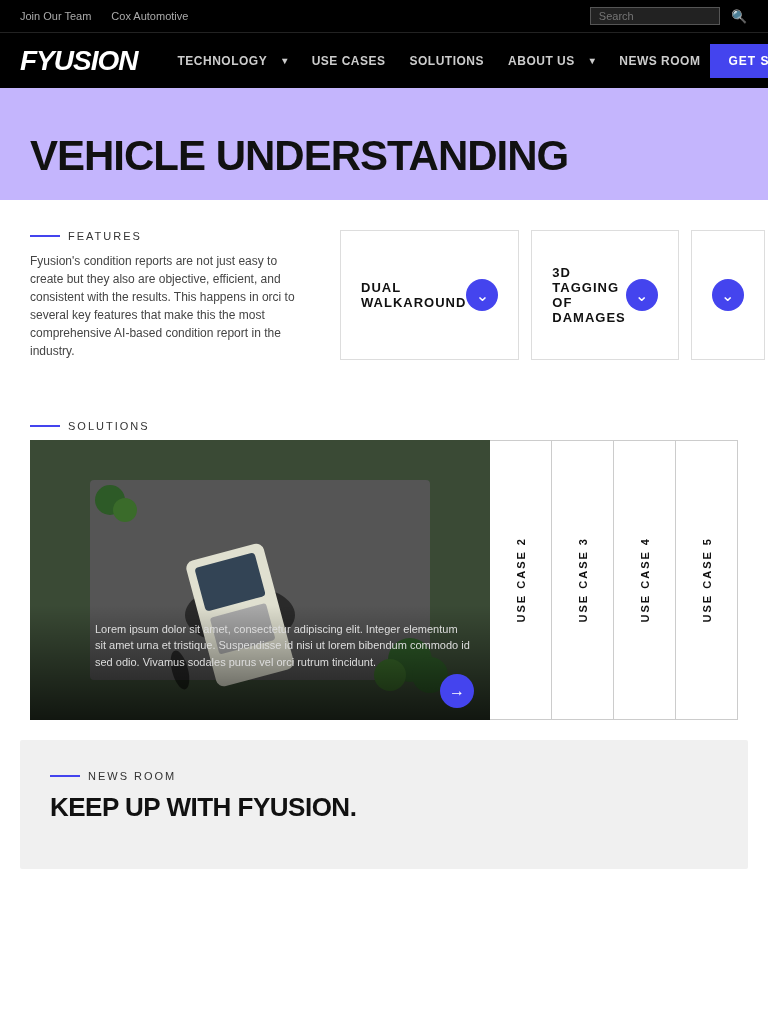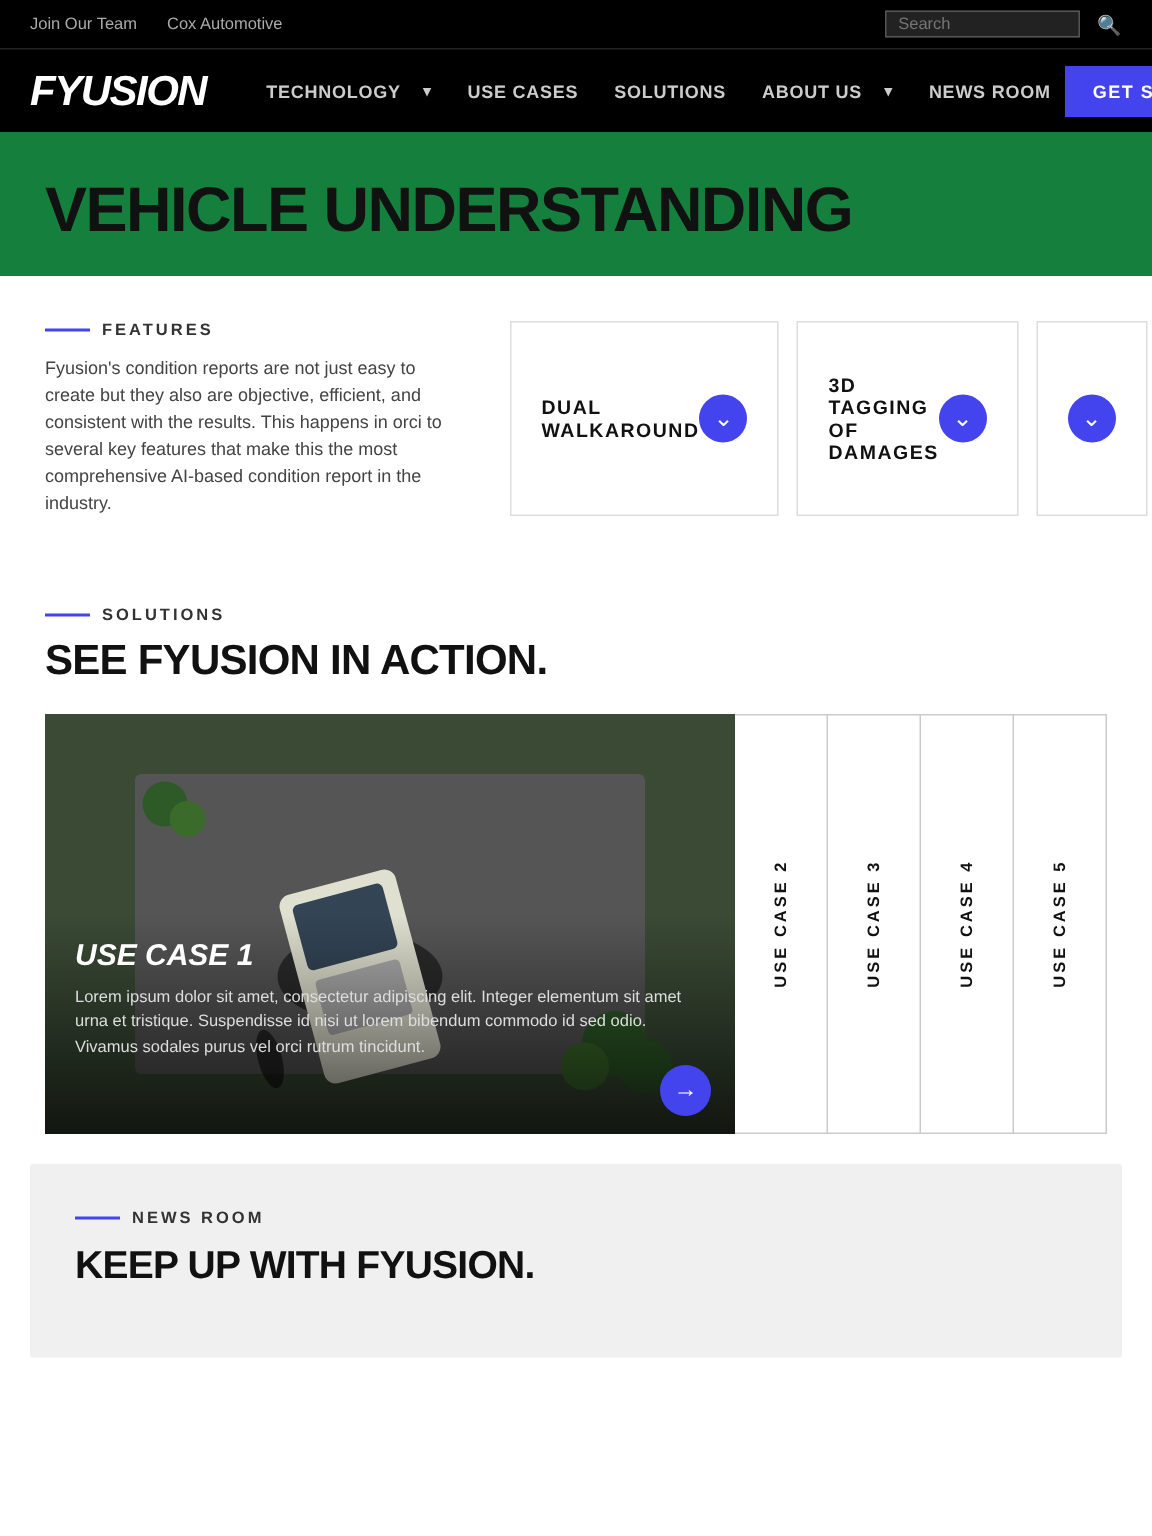--- a/index.html
+++ b/index.html
@@ -81,22 +81,22 @@
       text-transform: uppercase;
       padding: 10px 18px;
       border: none;
       cursor: pointer;
       letter-spacing: 1px;
       white-space: nowrap;
     }
 
     
     .hero-title-section {
-      padding: 28px 30px 20px 30px;
-      background: #15803d;
+      padding: 44px 30px 20px 30px;
+      background: #c4b5fd;
     }
     .hero-title {
       font-size: 42px;
       font-weight: 900;
       text-transform: uppercase;
       color: #111;
       letter-spacing: -1px;
     }
 
     
@@ -115,21 +115,21 @@
       gap: 8px;
       margin-bottom: 10px;
     }
     .section-label-line {
       width: 30px;
       height: 2px;
       background: #4444ee;
     }
     .section-label-text {
       font-size: 11px;
-      font-weight: 700;
+      font-weight: 400;
       letter-spacing: 2px;
       color: #333;
       text-transform: uppercase;
     }
     .features-heading {
       font-size: 24px;
       font-weight: 900;
       font-style: italic;
       text-transform: uppercase;
       color: #111;
@@ -223,20 +223,21 @@
       font-weight: 900;
       color: #fff;
       text-transform: uppercase;
       margin-bottom: 8px;
       font-style: italic;
     }
     .use-case-desc {
       font-size: 11px;
       color: #ddd;
       line-height: 1.5;
+      margin-left: 45px;
     }
     .use-case-arrow {
       position: absolute;
       bottom: 12px;
       right: 16px;
       width: 34px;
       height: 34px;
       background: #4444ee;
       border-radius: 50%;
       display: flex;
@@ -362,21 +363,20 @@
       <div class="accordion-btn">⌄</div>
     </div>
   </div>
 </div>
 
 <div class="solutions-section">
   <div class="solutions-label section-label">
     <div class="section-label-line"></div>
     <span class="section-label-text">SOLUTIONS</span>
   </div>
-  <h2 class="solutions-heading">SEE FYUSION IN ACTION.</h2>
 
   <div class="use-cases-grid">
 
     <div class="use-case-main">
       <div class="use-case-main-bg">
 
         <svg width="460" height="280" viewBox="0 0 460 280" style="position:absolute;top:0;left:0;">
 
           <rect width="460" height="280" fill="#3a4a35"></rect>
 
@@ -393,21 +393,20 @@
           <ellipse cx="150" cy="230" rx="8" ry="20" fill="rgba(0,0,0,0.55)" transform="rotate(-15, 150, 230)"></ellipse>
 
           <circle cx="380" cy="220" r="22" fill="#2d5a27"></circle>
           <circle cx="400" cy="235" r="18" fill="#2d5a27"></circle>
           <circle cx="360" cy="235" r="16" fill="#3a6b2a"></circle>
           <circle cx="80" cy="60" r="15" fill="#2d5a27"></circle>
           <circle cx="95" cy="70" r="12" fill="#3a6b2a"></circle>
         </svg>
       </div>
       <div class="use-case-main-overlay">
-        <div class="use-case-number">USE CASE 1</div>
         <p class="use-case-desc">Lorem ipsum dolor sit amet, consectetur adipiscing elit. Integer elementum sit amet urna et tristique. Suspendisse id nisi ut lorem bibendum commodo id sed odio. Vivamus sodales purus vel orci rutrum tincidunt.</p>
       </div>
       <div class="use-case-arrow">→</div>
     </div>
 
     <div class="use-case-tabs">
       <div class="use-case-tab">
         <span class="use-case-tab-label">USE CASE 2</span>
       </div>
       <div class="use-case-tab">

